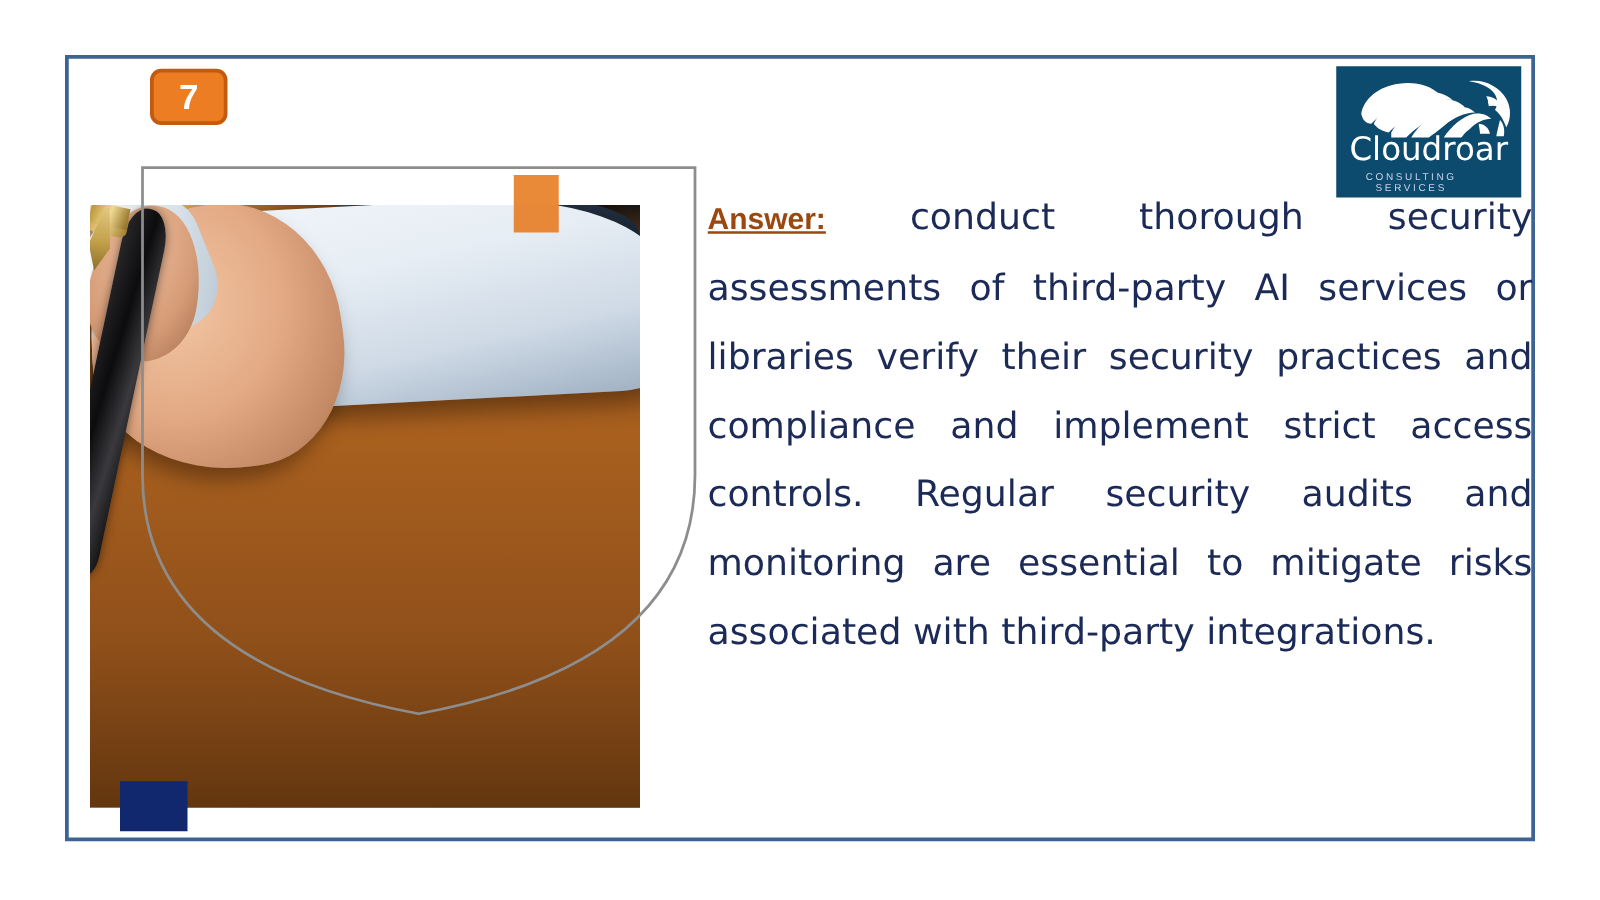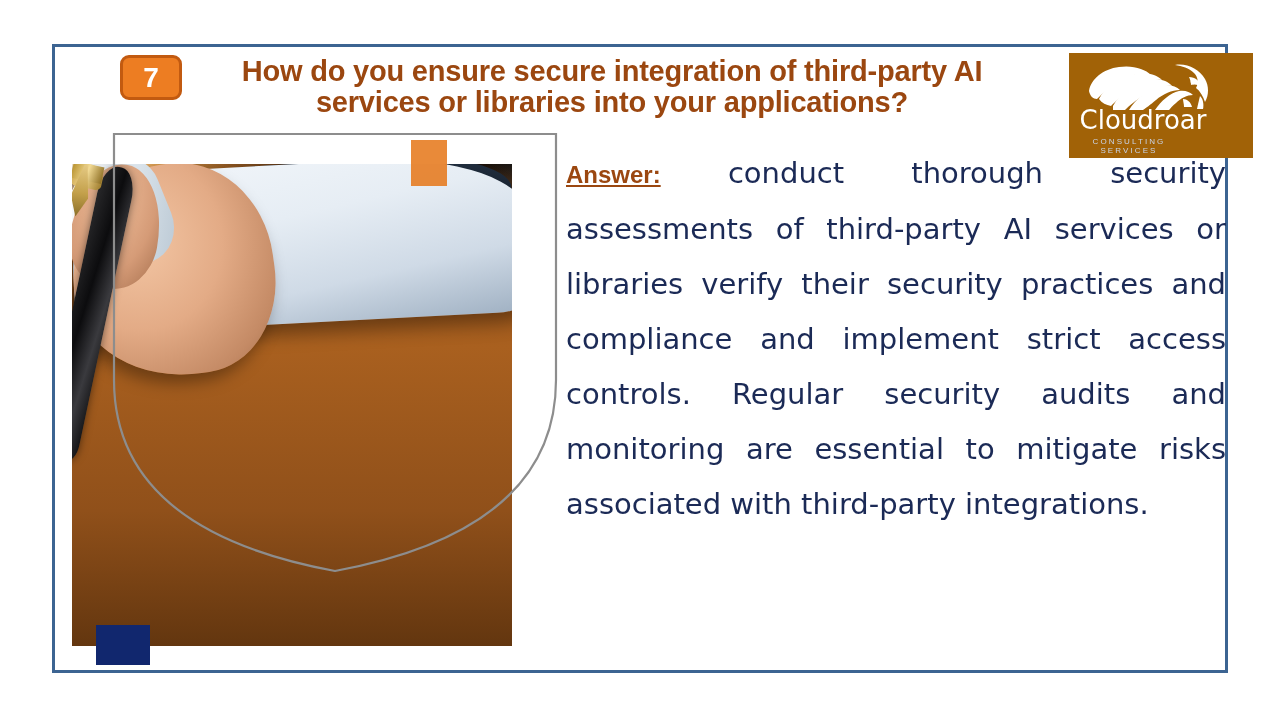--- a/index.html
+++ b/index.html
@@ -74,24 +74,23 @@
     z-index: 25;
   }
 
   
   #logo-box {
     position: absolute;
     left: 1069px;
     top: 53px;
     width: 148px;
     height: 105px;
-    background: #a16207;
+    background: #0c4a6e;
     z-index: 28;
     overflow: hidden;
-    padding-left: 36px;
   }
   #logo-mark {
     position: absolute;
     left: 0;
     top: 2px;
     width: 148px;
     height: 56px;
   }
   #logo-name {
     position: absolute;
@@ -336,21 +335,20 @@
     <div class="layer nib"></div>
   </div>
 
   <div id="orange-square"></div>
   <div id="navy-square"></div>
 
   <div id="badge">
     <span class="num">7</span>
   </div>
 
-  <div id="title">How do you ensure secure integration of third-party AI services or libraries into your applications?</div>
 
   <div id="logo-box">
     <svg id="logo-mark" viewBox="0 0 148 56">
       <g fill="#ffffff">
         <path d="M20 36 C22 24 34 14 50 12 C64 10 76 14 82 20 C74 18 62 19 54 24 C42 31 34 38 28 44 C24 44 21 41 20 36 Z"></path>
         <path d="M30 44 C36 32 50 21 66 19 C78 17 88 20 93 25 C84 24 72 27 64 33 C54 40 47 46 42 51 C37 50 33 48 30 44 Z"></path>
         <path d="M44 51 C50 40 64 28 79 25 C90 23 99 26 103 31 C94 30 83 34 75 40 C66 46 60 51 56 55 L44 55 Z"></path>
         <path d="M60 55 C66 45 78 34 91 31 C100 29 107 31 111 35 C103 35 94 39 87 45 C81 50 77 53 74 55 Z"></path>
         <path d="M86 55 C92 46 101 38 110 36 C116 35 121 37 124 40 C118 40 112 43 107 48 C103 51 101 54 100 55 Z"></path>
         <path d="M106 10 C118 8 130 14 136 24 C140 31 140 40 136 47 C134 41 131 36 127 33 C130 28 129 22 125 18 C120 13 113 11 106 10 Z"></path>

